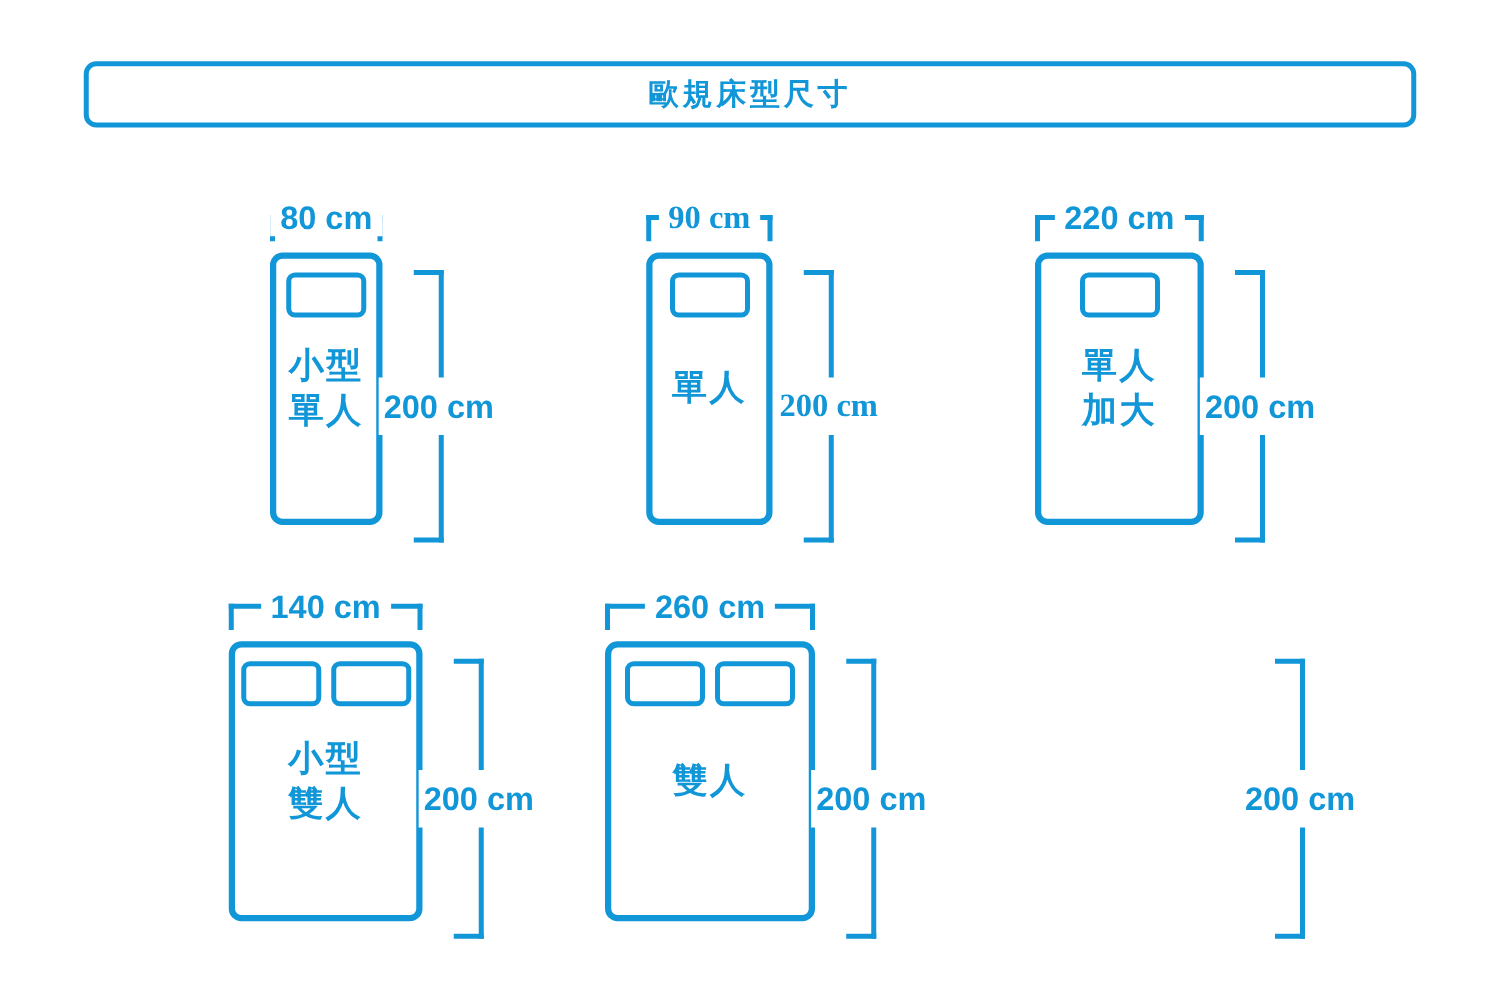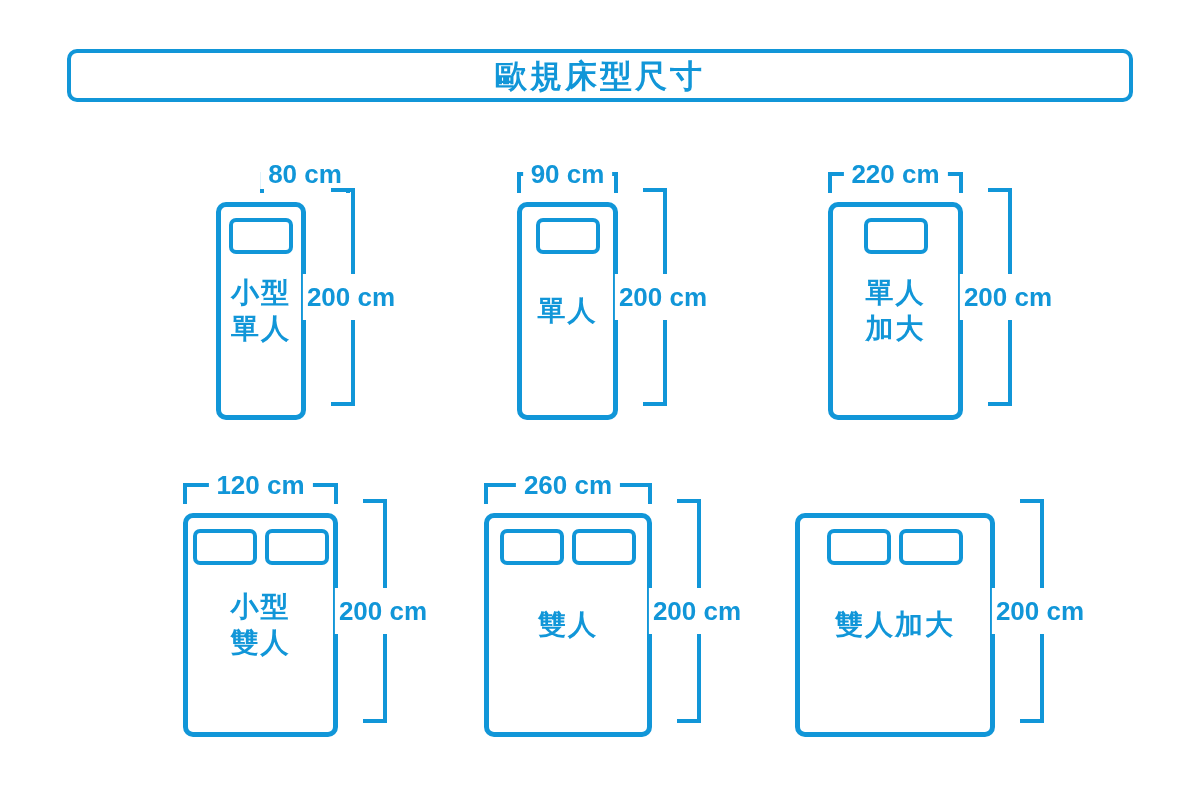--- a/index.html
+++ b/index.html
@@ -5,21 +5,21 @@
   :root { --blue:#1196D8; --bg:#FFFFFF; }
   * { margin:0; padding:0; box-sizing:border-box; }
   html,body { background:var(--bg); }
   body { width:1200px; height:800px; font-family:"Liberation Sans","DejaVu Sans",sans-serif; }
   .canvas { position:relative; width:1200px; height:800px; background:var(--bg); overflow:hidden; }
 
   
   .title-box { position:absolute; left:67px; top:49px; width:1066px; height:53px;
     border:4px solid var(--blue); border-radius:10px;
     display:flex; align-items:center; justify-content:center; background:var(--bg); }
-  .page-title { color:var(--blue); font-size:32px; font-weight:bold; letter-spacing:3px; line-height:1; }
+  .page-title { color:var(--blue); font-size:24px; font-weight:bold; letter-spacing:3px; line-height:1; }
 
   
   .bed-figure { position:absolute; }
 
   .wbracket { position:absolute; left:0; top:0; height:21px;
     border:4px solid var(--blue); border-bottom:none; }
   .dim-label { color:var(--blue); font-weight:bold; font-size:26px; line-height:1;
     white-space:nowrap; background:var(--bg); }
   .wbracket .dim-label { position:absolute; left:50%; top:-2px;
     transform:translate(-50%,-50%); padding:2px 8px; }
@@ -27,51 +27,51 @@
   .bed { position:absolute; left:0; top:30px;
     border:5px solid var(--blue); border-radius:10px; background:var(--bg); }
   .pillow-row { position:absolute; left:0; right:0; top:11px;
     display:flex; justify-content:center; gap:8px; }
   .pillow { width:64px; height:36px; border:4px solid var(--blue);
     border-radius:7px; background:var(--bg); }
   .bed-label { position:absolute; left:0; right:0; top:50%; transform:translateY(-50%);
     text-align:center; color:var(--blue); font-weight:bold; font-size:28px;
     line-height:1.3; letter-spacing:2px; white-space:pre-line; }
 
-  .hbracket { position:absolute; top:16px; width:24px;
+  .hbracket { position:absolute; top:44px; width:24px;
     border:4px solid var(--blue); border-left:none;text-align:center; }
   .hbracket .dim-label { position:absolute; left:100%; top:50%;
     transform:translate(-50%,-50%); padding:10px 4px; }
 </style>
 </head>
 <body>
 
 <div class="canvas">
 
   <div class="title-box">
     <div class="page-title">歐規床型尺寸</div>
   </div>
 
   <div class="bed-figure" style="left:216px; top:172px; width:90px; height:248px;">
-    <div class="wbracket" style="width:90px;margin-left:44px;">
+    <div class="wbracket" style="width:90px;">
       <span class="dim-label">80 cm</span>
     </div>
     <div class="bed" style="width:90px; height:218px;">
       <div class="pillow-row">
         <div class="pillow"></div>
       </div>
       <div class="bed-label">小型
 單人</div>
     </div>
     <div class="hbracket" style="left:115px; height:218px;">
       <span class="dim-label">200 cm</span>
     </div>
   </div>
 
-  <div class="bed-figure" style="left:517px; top:172px; width:101px; height:248px;">
+  <div class="bed-figure" style="left:517px; top:172px; width:101px; height:248px;font-family:Liberation Serif, serif;">
     <div class="wbracket" style="width:101px;">
       <span class="dim-label">90 cm</span>
     </div>
     <div class="bed" style="width:101px; height:218px;">
       <div class="pillow-row">
         <div class="pillow"></div>
       </div>
       <div class="bed-label">單人</div>
     </div>
     <div class="hbracket" style="left:126px; height:218px;">
@@ -90,21 +90,21 @@
       <div class="bed-label">單人
 加大</div>
     </div>
     <div class="hbracket" style="left:160px; height:218px;">
       <span class="dim-label">200 cm</span>
     </div>
   </div>
 
   <div class="bed-figure" style="left:183px; top:483px; width:155px; height:254px;">
     <div class="wbracket" style="width:155px;">
-      <span class="dim-label">120 cm</span>
+      <span class="dim-label">140 cm</span>
     </div>
     <div class="bed" style="width:155px; height:224px;">
       <div class="pillow-row">
         <div class="pillow"></div>
         <div class="pillow"></div>
       </div>
       <div class="bed-label">小型
 雙人</div>
     </div>
     <div class="hbracket" style="left:180px; height:224px;">
@@ -122,25 +122,18 @@
         <div class="pillow"></div>
       </div>
       <div class="bed-label">雙人</div>
     </div>
     <div class="hbracket" style="left:193px; height:224px;">
       <span class="dim-label">200 cm</span>
     </div>
   </div>
 
   <div class="bed-figure" style="left:795px; top:483px; width:200px; height:254px;">
-    <div class="bed" style="width:200px; height:224px;">
-      <div class="pillow-row">
-        <div class="pillow"></div>
-        <div class="pillow"></div>
-      </div>
-      <div class="bed-label">雙人加大</div>
-    </div>
     <div class="hbracket" style="left:225px; height:224px;">
       <span class="dim-label">200 cm</span>
     </div>
   </div>
 
 </div>
 
 </body></html>

